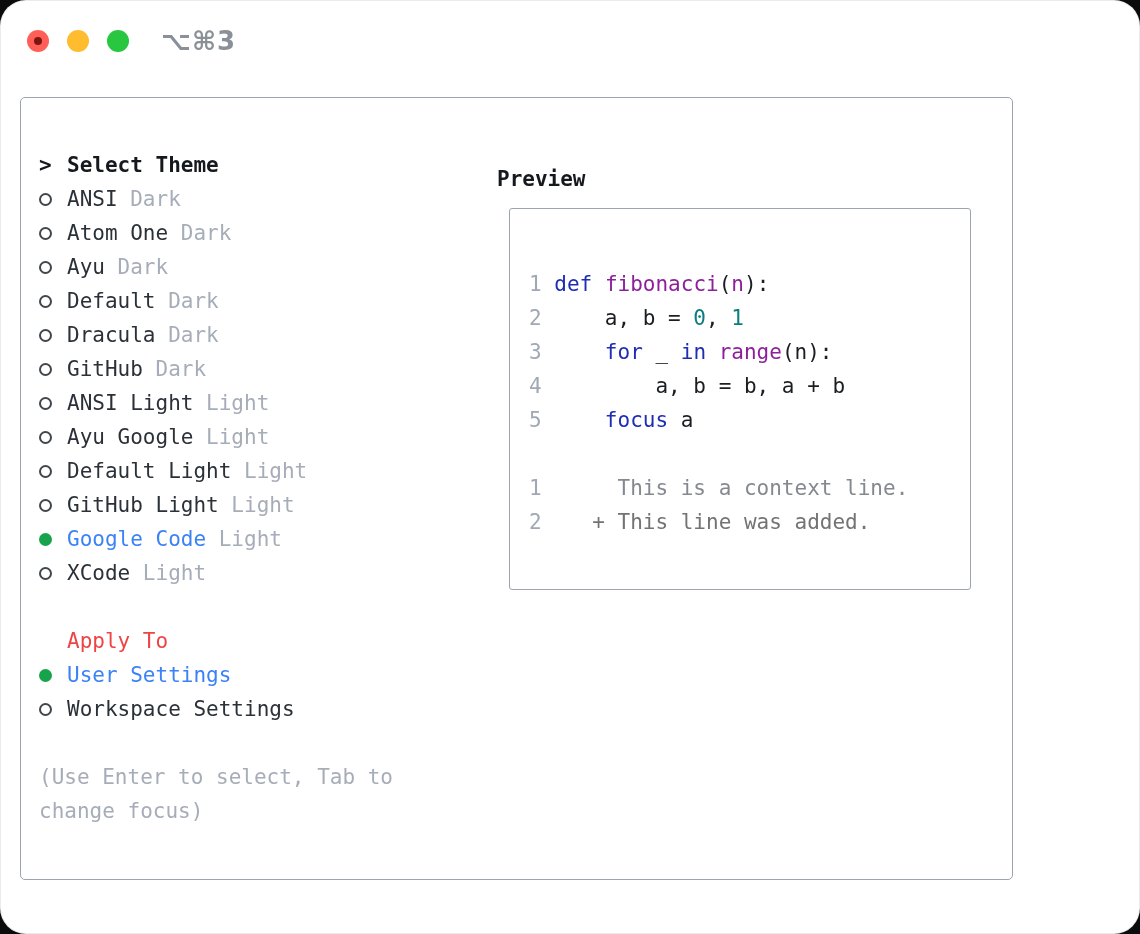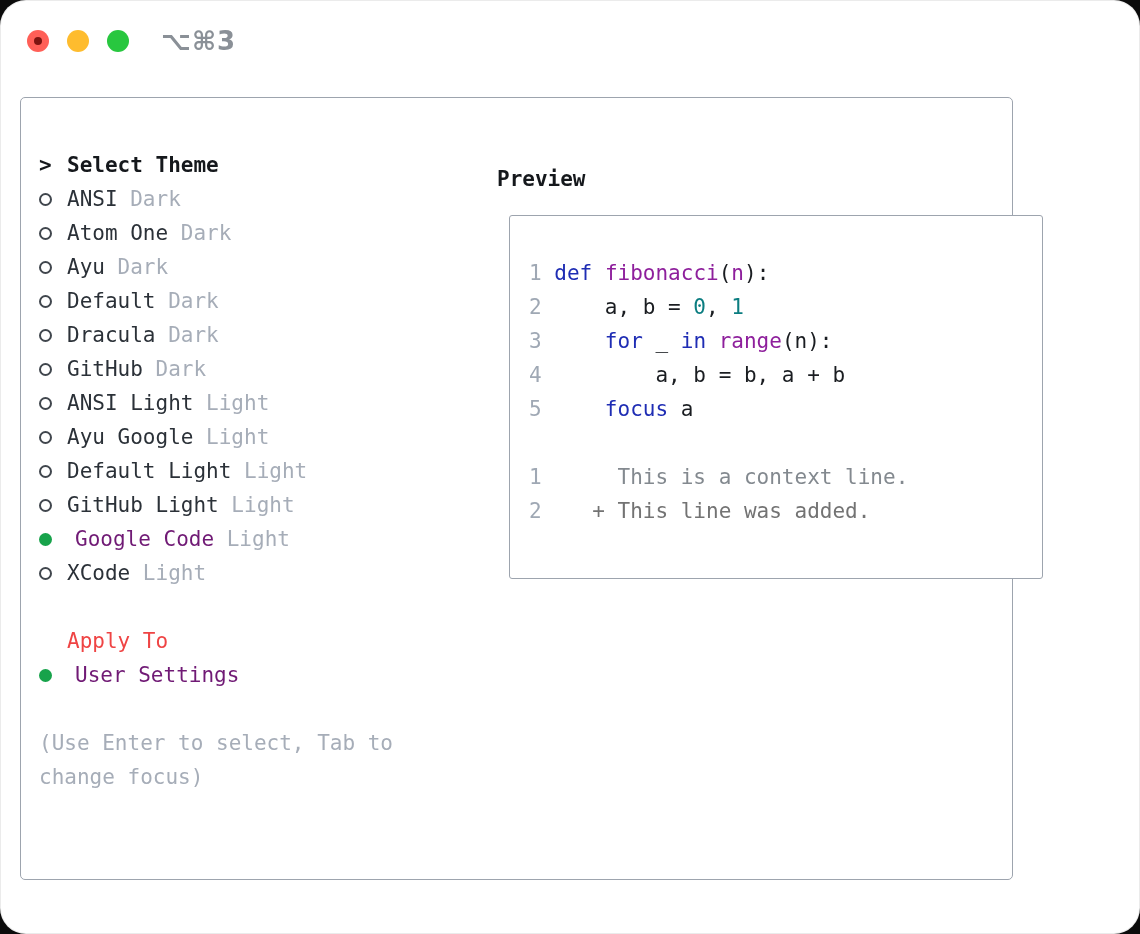--- a/index.html
+++ b/index.html
@@ -27,32 +27,32 @@
     border:1.5px solid #9da4ae; border-radius:5px; background:#fff;
   }
   .left-col { position:absolute; left:18px; top:50px; font-size:21px; }
   .row { height:34px; display:flex; align-items:center; white-space:pre; cursor:default; }
   .bullet-col { width:28px; flex:0 0 28px; display:flex; align-items:center; }
   .circle { width:13px; height:13px; border-radius:50%; border:2px solid #40464d; box-sizing:border-box; }
   .circle.filled { border:none; background:#17a34b; }
   .hdr { font-weight:bold; color:#15181c; }
   .prefix { font-weight:bold; color:#15181c; font-size:21px; }
   .item-name { color:#2b3138; }
-  .item-name.selected { color:#701a75;margin-left:8px; }
+  .item-name.selected { color:#3b82f6; }
   .variant { color:#a6adb8; }
   .spacer { height:34px; }
   .apply-hdr { color:#ef4444; }
   .hint { color:#a6adb8; font-size:21px; line-height:34px; white-space:pre-line; }
   
   .right-col { position:absolute; left:476px; top:64px; font-size:21px; }
   .preview-hdr { font-weight:bold; color:#15181c; height:34px; line-height:34px; }
   .preview-box {
-    margin-top:19px; margin-left:12px; width:534px; box-sizing:border-box;
+    margin-top:12px; margin-left:12px; width:462px; box-sizing:border-box;
     border:1.5px solid #9da4ae; border-radius:3px; background:#fff;
-    padding:40px 12px 50px 19px;
+    padding:58px 12px 50px 19px;
   }
   .code-line { height:34px; line-height:34px; white-space:pre; font-size:21px; }
   .ln { display:inline-block; width:2ch; color:#9fa8b4; }
   .tok-keyword { color:#1f2db4; }
   .tok-plain { color:#1a1d21; }
   .tok-function { color:#8e1f9c; }
   .tok-param { color:#8e1f9c; }
   .tok-number { color:#0b7d80; }
   .diff-context { color:#83898f; }
   .diff-deleted { color:#c5290f; }
@@ -96,20 +96,21 @@
 
         <div class="spacer"></div>
 
         <div class="row">
           <span class="bullet-col"></span>
           <span class="apply-hdr">Apply To</span>
         </div>
 
         <div id="apply-list">
             <div class="row"><span class="bullet-col"><span class="circle filled"></span></span><span class="item-name selected">User Settings</span></div>
+            <div class="row"><span class="bullet-col"><span class="circle"></span></span><span class="item-name">Workspace Settings</span></div>
           </div>
 
         <div class="spacer"></div>
 
         <div class="hint">(Use Enter to select, Tab to
 change focus)</div>
       </div>
 
       <div class="right-col">
         <div class="preview-hdr">Preview</div>

